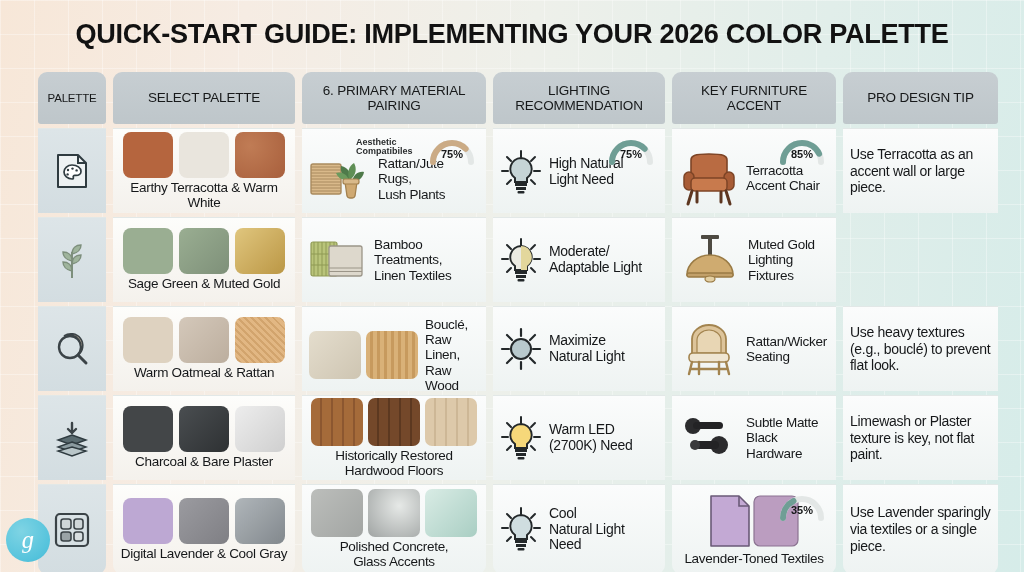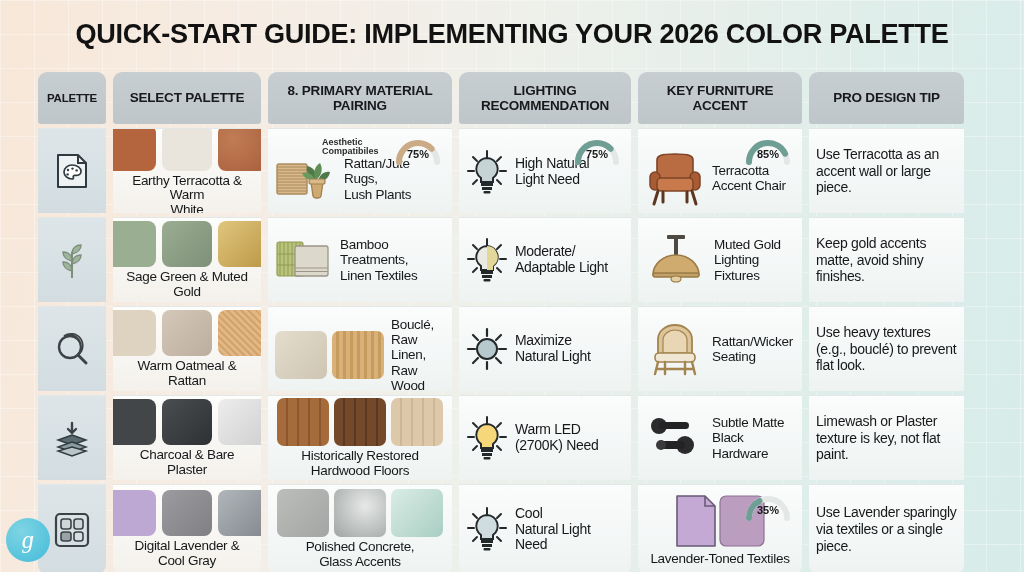--- a/index.html
+++ b/index.html
@@ -19,37 +19,37 @@
     font-family:"Liberation Sans", sans-serif;
     transform:scaleX(.985); white-space:nowrap;
   }
   #grid { position:absolute; top:72px; left:38px; width:948px; }
 
   .hrow { display:flex; gap:7px; margin-bottom:4px; }
   .hcell {
     background:linear-gradient(180deg,#c7ced2 0%,#bec6ca 100%);
     border-radius:9px 9px 3px 3px;
     display:flex; align-items:center; justify-content:center; text-align:center;
-    font-weight:bold; font-size:13.5px; color:#17191a; line-height:1.12;
+    font-weight:normal; font-size:13.5px; color:#17191a; line-height:1.12;
     padding:6px 4px; height:52px; letter-spacing:-.2px;
   }
   .hcell.c0 { font-size:11.5px; }
 
   .brow { display:flex; gap:7px; margin-bottom:4px; }
   .bcell {
     background:linear-gradient(180deg,#fbfcfc 0%,#eef3f2 100%);
     border-top:1px solid #e2e8e7;
     display:flex; align-items:center;
     padding:5px 7px; height:85px; position:relative; overflow:hidden;
   }
   .brow:last-child .bcell { border-radius:0 0 9px 9px; height:90px; }
 
   
   .c0 { width:68px; flex:none; justify-content:center; }
-  .c1 { width:148px; flex:none; }
+  .c1 { width:182px; flex:none; }
   .c2 { width:184px; flex:none; }
   .c3 { width:172px; flex:none; }
   .c4 { width:164px; flex:none; }
   .c5 { width:155px; flex:none; }
 
   
   .brow .c0 { background:linear-gradient(180deg,#dde5e8,#d3dde1); }
   .brow .c1 { background:linear-gradient(180deg,#fdfdfb,#f4f1ec); }
 
   .swatches { display:flex; gap:6px; justify-content:center; width:100%; }
@@ -91,21 +91,21 @@
 </head>
 <body>
 
 <div id="title">QUICK-START GUIDE: IMPLEMENTING YOUR 2026 COLOR PALETTE</div>
 
 <div id="grid">
 
   <div class="hrow">
     <div class="hcell c0">PALETTE</div>
     <div class="hcell c1">SELECT PALETTE</div>
-    <div class="hcell c2">8. PRIMARY MATERIAL PAIRING</div>
+    <div class="hcell c2">6. PRIMARY MATERIAL PAIRING</div>
     <div class="hcell c3">LIGHTING RECOMMENDATION</div>
     <div class="hcell c4">KEY FURNITURE ACCENT</div>
     <div class="hcell c5">PRO DESIGN TIP</div>
   </div>
 
   <div id="rows">
       <div class="brow">
         <div class="bcell c0">
           <span>
             <svg width="34" height="38" viewBox="0 0 34 38">
@@ -303,23 +303,20 @@
                 <path d="M8 42a23 20 0 0 1 46 0z" fill="#cfab70" stroke="#9a7b45" stroke-width="1.6"></path>
                 <rect x="8" y="40" width="46" height="4" rx="2" fill="#c2a06a" stroke="#9a7b45" stroke-width="1.3"></rect>
                 <ellipse cx="31" cy="46" rx="5" ry="3" fill="#e3cfa3" stroke="#9a7b45" stroke-width="1.2"></ellipse>
               </svg>
             </span>
             <span class="label sm">Muted Gold
 Lighting
 Fixtures</span>
           </div>
         </div>
-        <div class="bcell c5">
-          <span class="tip">Keep gold accents matte, avoid shiny finishes.</span>
-        </div>
       </div>
       <div class="brow">
         <div class="bcell c0">
           <span>
             <svg width="40" height="38" viewBox="0 0 40 38">
               <circle cx="18" cy="17" r="11" fill="none" stroke="#3b4347" stroke-width="2.4"></circle>
               <path d="M26 25l8 8" stroke="#3b4347" stroke-width="3" stroke-linecap="round"></path>
               <path d="M12 6a12 12 0 0 1 14 19 10 10 0 0 0-14-19z" fill="#d8c7ae" stroke="#3b4347" stroke-width="1.6"></path>
             </svg>
           </span>

